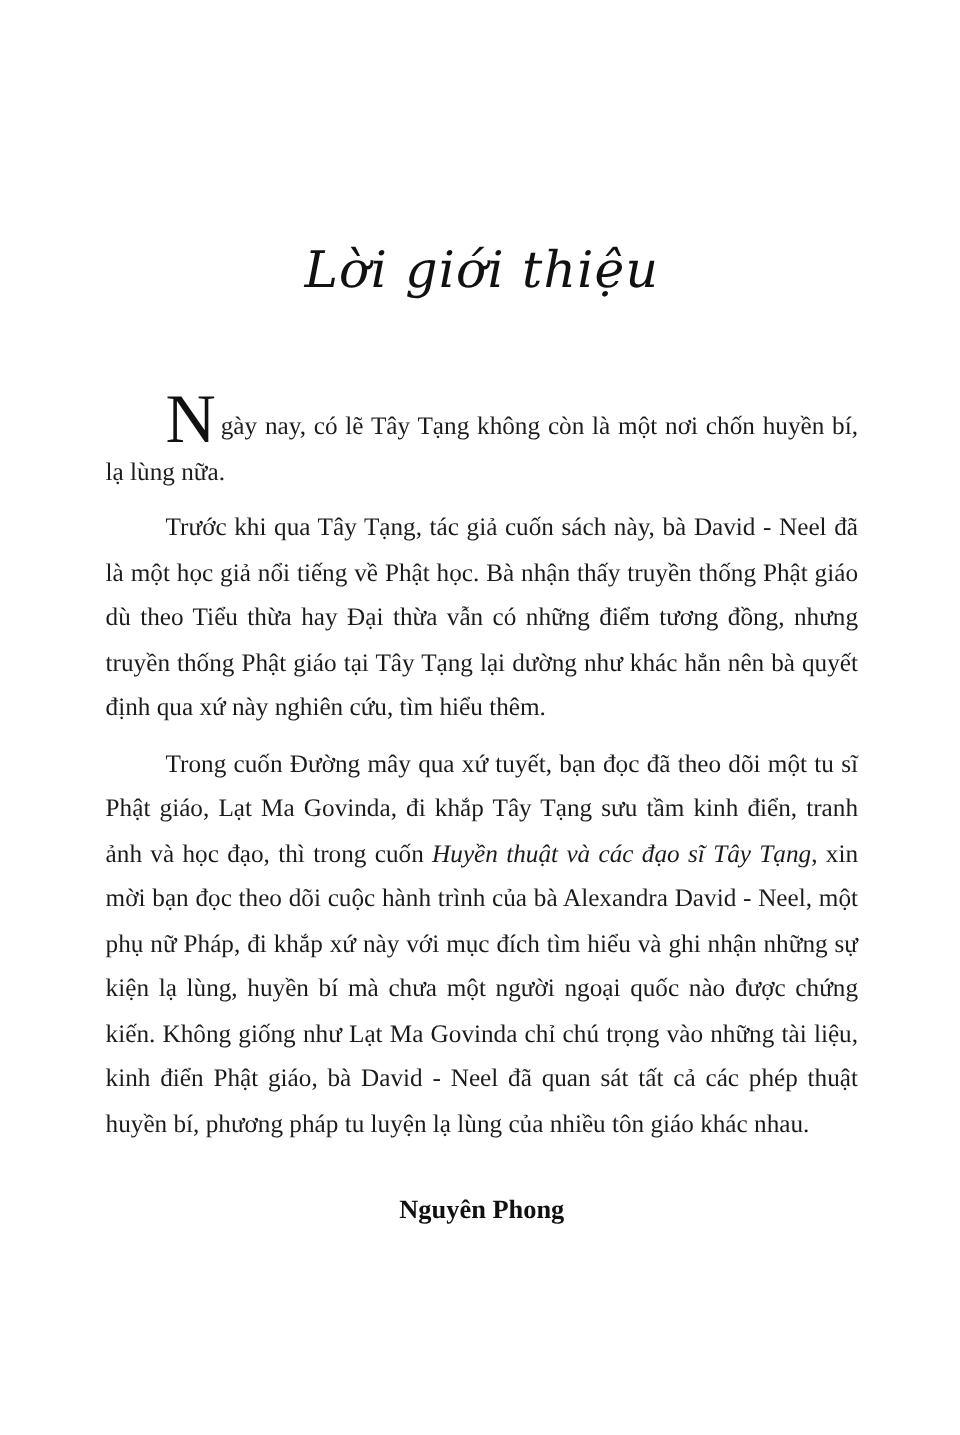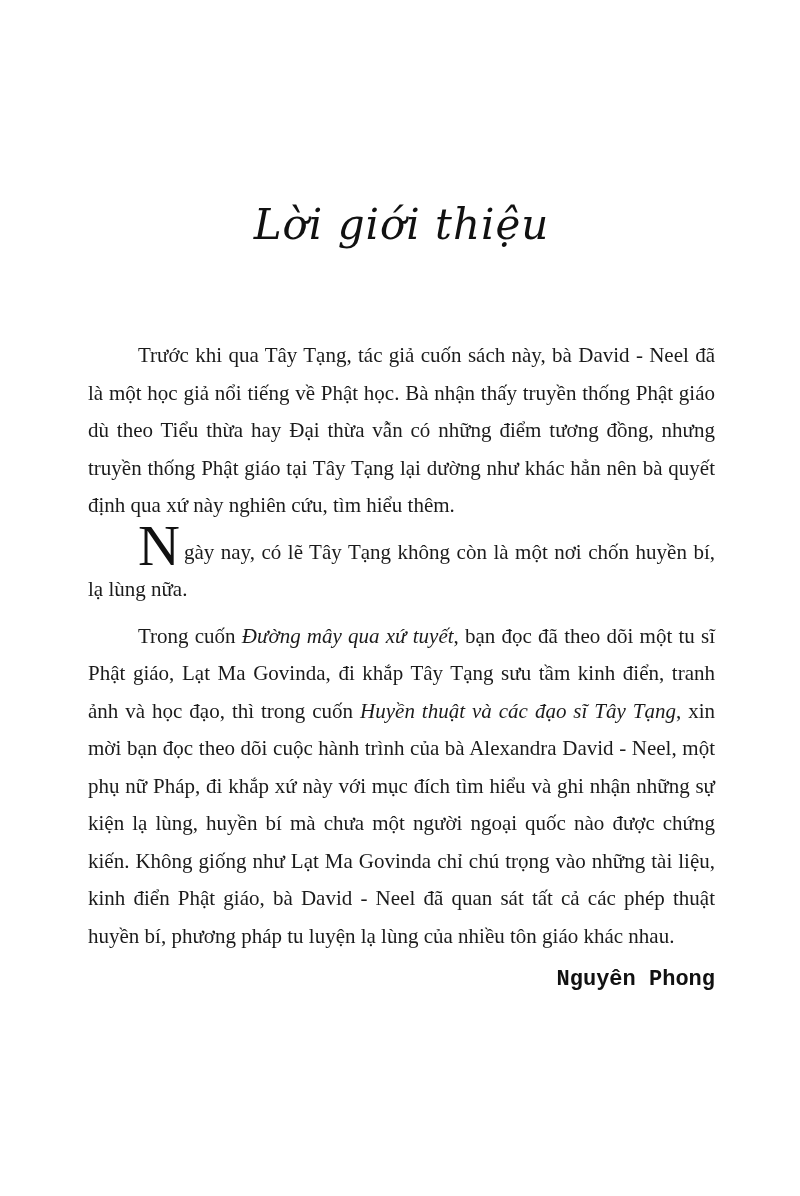--- a/index.html
+++ b/index.html
@@ -40,37 +40,37 @@
     margin-bottom: 9px;
   }
   .para .initial {
     font-size: 58px;
     line-height: 0;
     vertical-align: -6px;
     margin-right: 4px;
     font-family: "Liberation Serif", serif;
     color: #111111;
   }
-  .it  { font-style: italic; }
+  .it  { }
   .bi  { font-style: italic; font-weight: normal; }
   .signature {
-    margin-top: 12px;
-    text-align: right;
-    font-family: Liberation Mono, monospace;
+    margin-top: 40px;
+    text-align: center;
+    font-family: Liberation Serif, serif;
     font-weight: bold;
     font-size: 22px;
     color: #111111;
   }
 </style>
 </head>
 <body>
 
 <div class="page">
   <h1 class="title">Lời giới thiệu</h1>
 
   <div class="body-text">
+      <p class="para"><span class="initial">N</span><span>gày nay, có lẽ Tây Tạng không còn là một nơi chốn huyền bí, lạ lùng nữa.</span></p>
       <p class="para"><span>Trước khi qua Tây Tạng, tác giả cuốn sách này, bà David - Neel đã là một học giả nổi tiếng về Phật học. Bà nhận thấy truyền thống Phật giáo dù theo Tiểu thừa hay Đại thừa vẫn có những điểm tương đồng, nhưng truyền thống Phật giáo tại Tây Tạng lại dường như khác hẳn nên bà quyết định qua xứ này nghiên cứu, tìm hiểu thêm.</span></p>
-      <p class="para"><span class="initial">N</span><span>gày nay, có lẽ Tây Tạng không còn là một nơi chốn huyền bí, lạ lùng nữa.</span></p>
       <p class="para"><span>Trong cuốn </span><span class="it">Đường mây qua xứ tuyết</span><span>, bạn đọc đã theo dõi một tu sĩ Phật giáo, Lạt Ma Govinda, đi khắp Tây Tạng sưu tầm kinh điển, tranh ảnh và học đạo, thì trong cuốn </span><span class="bi">Huyền thuật và các đạo sĩ Tây Tạng</span><span>, xin mời bạn đọc theo dõi cuộc hành trình của bà Alexandra David - Neel, một phụ nữ Pháp, đi khắp xứ này với mục đích tìm hiểu và ghi nhận những sự kiện lạ lùng, huyền bí mà chưa một người ngoại quốc nào được chứng kiến. Không giống như Lạt Ma Govinda chỉ chú trọng vào những tài liệu, kinh điển Phật giáo, bà David - Neel đã quan sát tất cả các phép thuật huyền bí, phương pháp tu luyện lạ lùng của nhiều tôn giáo khác nhau.</span></p>
     </div>
 
   <div class="signature">Nguyên Phong</div>
 </div>
 
 </body></html>

